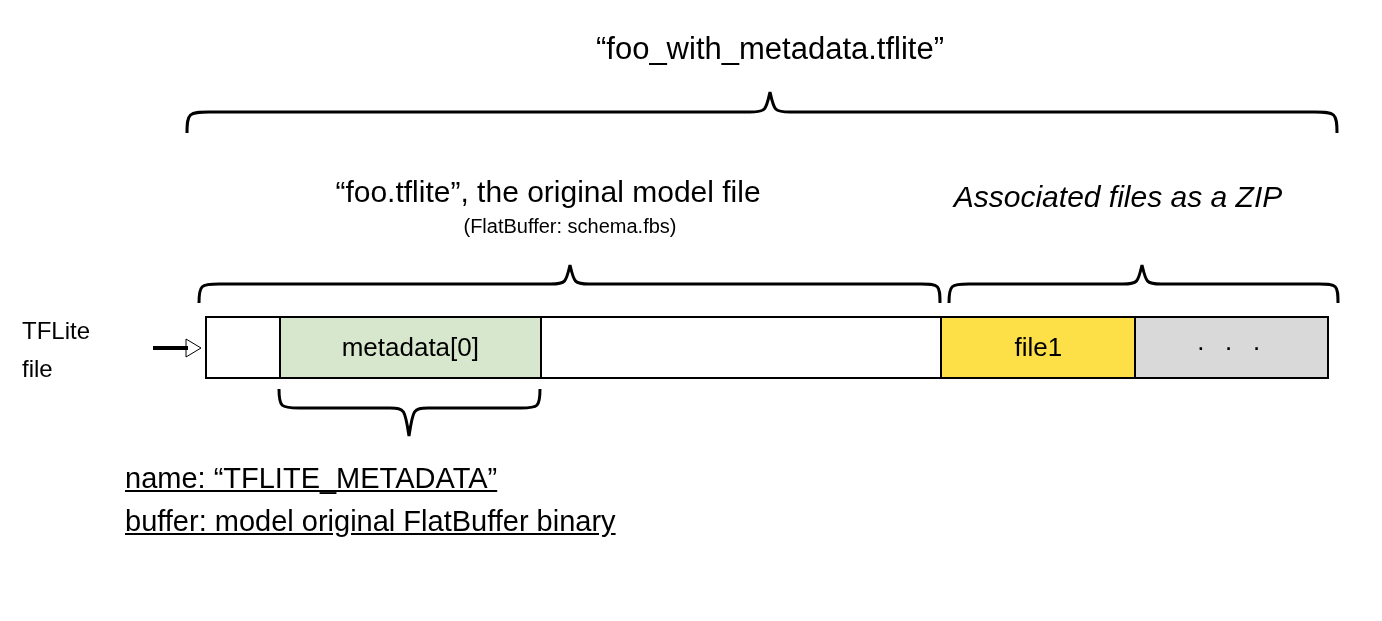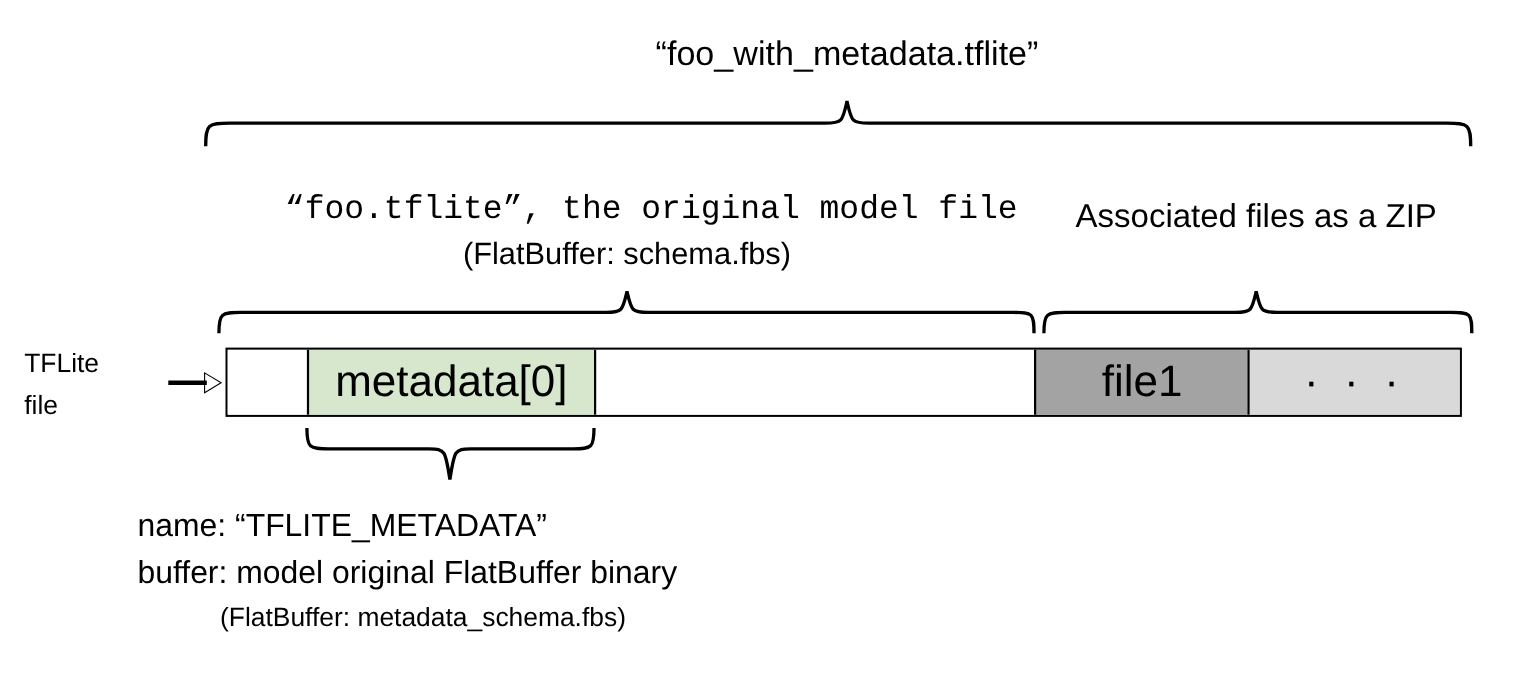--- a/index.html
+++ b/index.html
@@ -25,23 +25,23 @@
     line-height: 1.12;
   }
   .center {
     text-align: center;
     transform: translateX(-50%);
   }
 
   
   .t-title       { font-size: 31px; }
   .t-section     { font-size: 30px; }
-  .t-sub         { font-size: 28px; }
+  .t-sub         { font-size: 20px; }
   .t-model       { font-size: 24px; }
-  .t-note        { font-size: 29px; }
+  .t-note        { font-size: 29px; text-decoration: underline; }
   .t-note-sub    { font-size: 24px; }
 
   
   #bar {
     position: absolute;
     left: 205px;
     top: 316px;
     width: 1124px;
     height: 63px;
     box-sizing: border-box;
@@ -49,21 +49,21 @@
     background: #ffffff;
     display: flex;
   }
   .cell {
     position: relative;
     box-sizing: border-box;
     display: flex;
     align-items: center;
     justify-content: center;
     height: 100%;
-    font-size: 40px;
+    font-size: 26px;
     color: #000;
   }
   .cell.sep-left { border-left: 2.5px solid #000; }
 
   .cell-pad-left  { width: 72px; background: #ffffff; }
   .cell-metadata  { width: 261px; background: #d6e7cd; }
   .cell-payload   { width: 401px; background: #ffffff; }
   .cell-file1     { width: 194px; background: #d9d9d9; }
   .cell-rest      { width: 193px; background: #d9d9d9; letter-spacing: 6px; }
 
@@ -78,39 +78,38 @@
   }
   #overlay path, #overlay line { fill: none; stroke: #000; }
 </style>
 </head>
 <body>
 
 <div id="canvas">
 
   <div class="lbl center t-title" style="left:770px; top:32px;">“foo_with_metadata.tflite”</div>
 
-  <div class="lbl center t-section" style="left:592px; top:175px;font-family:Liberation Mono, monospace;">“foo.tflite”, the original model file</div>
+  <div class="lbl center t-section" style="left:548px; top:175px;">“foo.tflite”, the original model file</div>
   <div class="lbl center t-sub" style="left:570px; top:215px;">(FlatBuffer: schema.fbs)</div>
 
-  <div class="lbl center t-section" style="left:1142px; top:180px;">Associated files as a ZIP</div>
+  <div class="lbl center t-section" style="left:1118px; top:180px;font-style:italic;">Associated files as a ZIP</div>
 
   <div class="lbl t-model" style="left:22px; top:318px;">TFLite</div>
   <div class="lbl t-model" style="left:22px; top:356px;">file</div>
 
   <div id="bar">
     <div class="cell cell-pad-left" style="background: rgb(255, 255, 255);"></div>
     <div class="cell cell-metadata sep-left" style="background: rgb(214, 231, 205);">metadata[0]</div>
     <div class="cell cell-payload sep-left" style="background: rgb(255, 255, 255);"></div>
-    <div class="cell cell-file1 sep-left" style="background: #a3a3a3;">file1</div>
+    <div class="cell cell-file1 sep-left" style="background: #fde047;">file1</div>
     <div class="cell cell-rest sep-left" style="background: rgb(217, 217, 217);">· · ·</div>
   </div>
 
   <div class="lbl t-note" style="left:125px; top:462px;">name: “TFLITE_METADATA”</div>
   <div class="lbl t-note" style="left:125px; top:505px;">buffer: model original FlatBuffer binary</div>
-  <div class="lbl t-note-sub" style="left:200px; top:549px;">(FlatBuffer: metadata_schema.fbs)</div>
 
   <svg id="overlay" viewBox="0 0 1382 621">
 
     <path stroke-width="3" d="M 187,133
              C 187,113 189,112 209,112
              L 750,112
              C 766,112 766,110 770,92
              C 774,110 774,112 790,112
              L 1315,112
              C 1335,112 1337,113 1337,133"></path>

